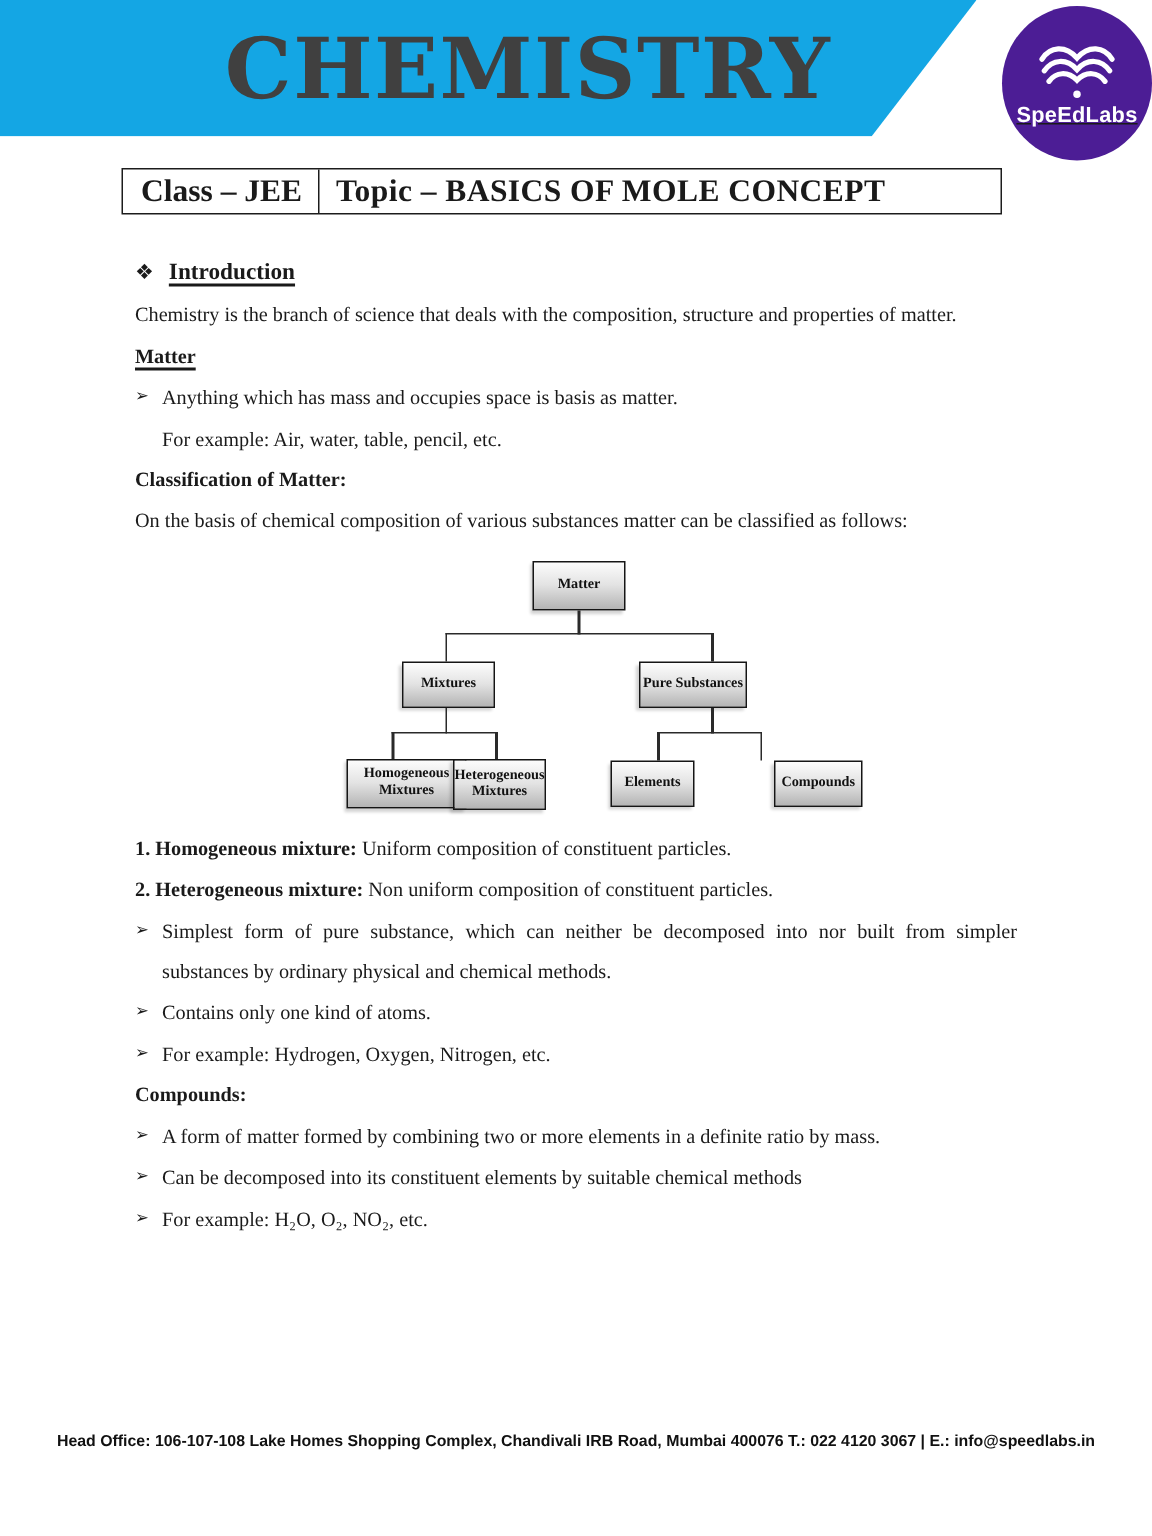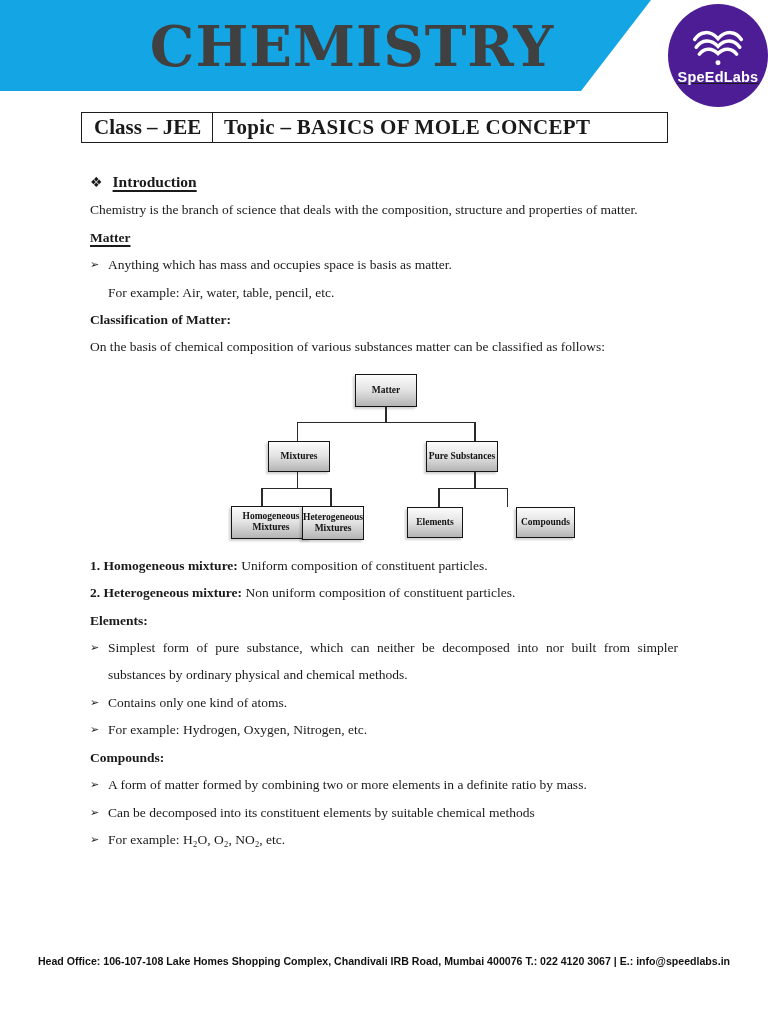--- a/index.html
+++ b/index.html
@@ -149,21 +149,20 @@
       <div class="dline" style="left:348px; top:116px; width:70px; height:1.5px;"></div>
       <div class="dline" style="left:348px; top:116px; width:1.5px; height:19px;"></div>
       <div class="dline" style="left:416.5px; top:116px; width:1.5px; height:19px;"></div>
     </div>
 
     
     <div><span class="h-bold">1. Homogeneous mixture:</span><span> Uniform composition of constituent particles.</span></div>
     <div><span class="h-bold">2. Heterogeneous mixture:</span><span> Non uniform composition of constituent particles.</span></div>
 
     
-    <div class="h-bold">Elements:</div>
     <div class="bullet-row">
       <span class="marker">➢</span>
       <span class="b-text justify">Simplest form of pure substance, which can neither be decomposed into nor built from simpler substances by ordinary physical and chemical methods.</span>
     </div>
     <div class="bullet-row">
       <span class="marker">➢</span>
       <span class="b-text">Contains only one kind of atoms.</span>
     </div>
     <div class="bullet-row">
       <span class="marker">➢</span>

